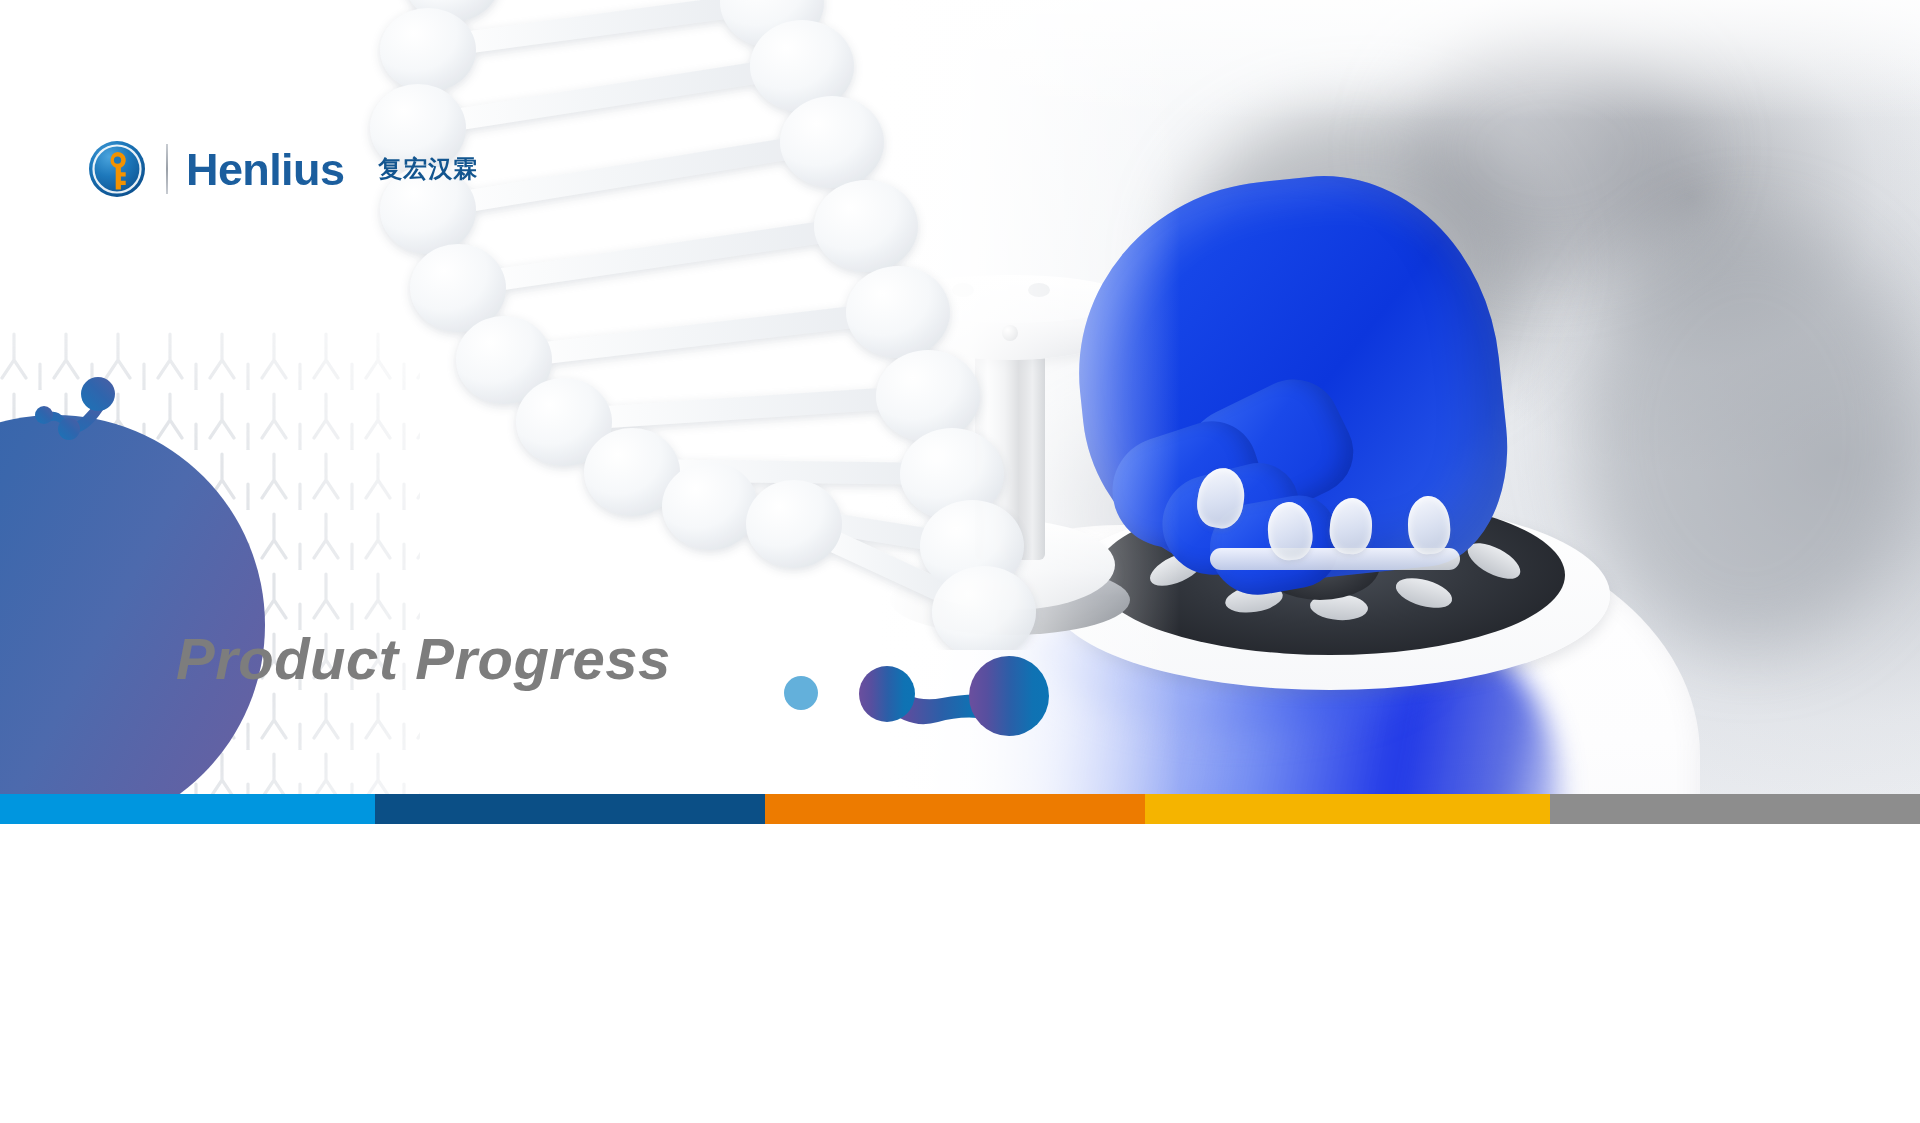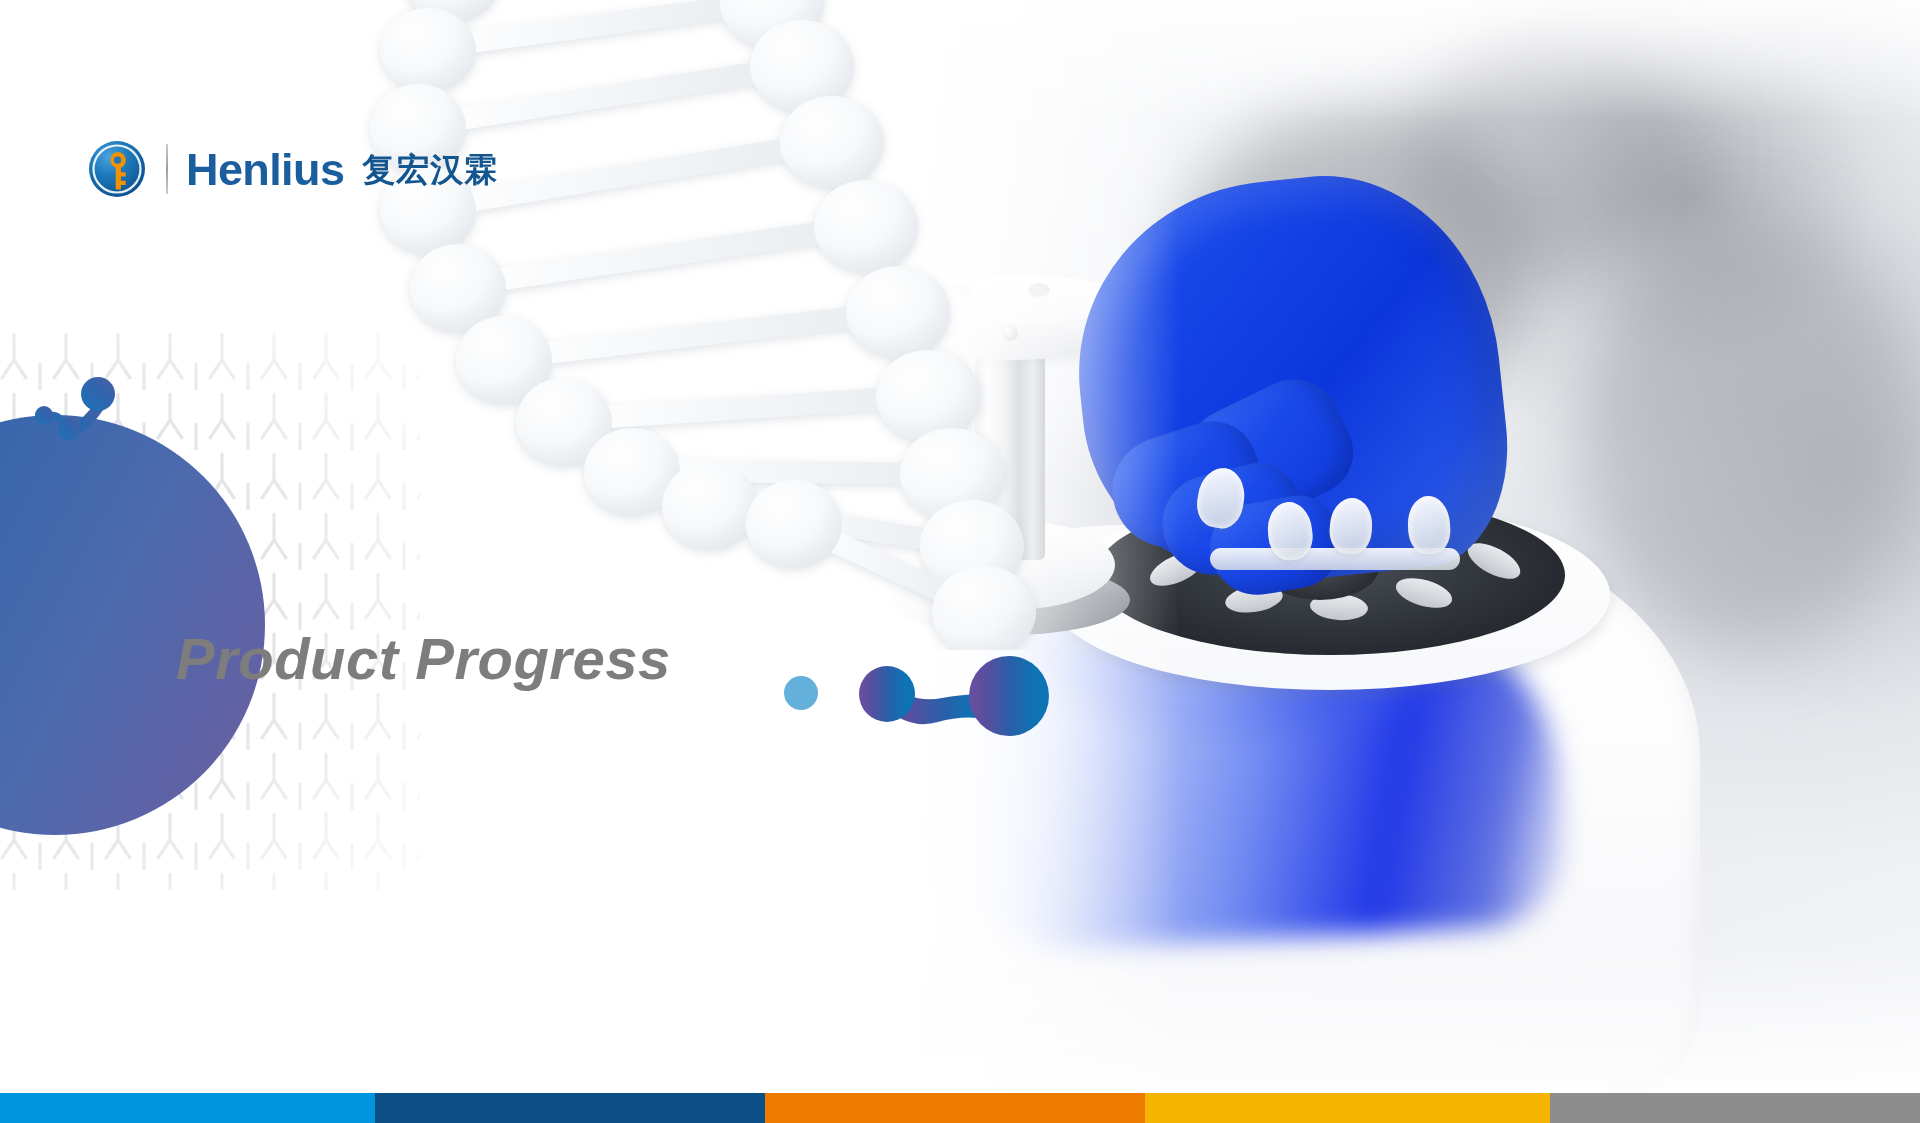--- a/index.html
+++ b/index.html
@@ -6,21 +6,21 @@
   * { margin:0; padding:0; box-sizing:border-box; }
   html, body {
     width:1920px; height:1123px;
     overflow:hidden;
     background:#ffffff;
     font-family:"Liberation Sans", "DejaVu Sans", sans-serif;
   }
 
   #slide {
     position:relative;
-    width:1920px; height:1123px;
+    width:1920px; height:824px;
     background:#ffffff;
     overflow:hidden;
   }
 
   
   .photo-panel {
     position:absolute;
     left:880px; top:0; width:1040px; height:1093px;
     overflow:hidden;
   }
@@ -219,21 +219,21 @@
   .logo-mark { width:58px; height:58px; flex:none; }
   .logo-divider {
     width:2px; height:50px; margin:0 18px 0 20px;
     background:linear-gradient(180deg,#c8ccd2,#9aa0a8,#c8ccd2);
   }
   .logo-word {
     font-size:45px; font-weight:bold; letter-spacing:-0.6px;
     color:#1b5e9e; line-height:1;
   }
   .logo-cn {
-    margin-left:18px; font-size:33px; font-weight:bold;
+    margin-left:34px; font-size:24px; font-weight:bold;
     color:#12558f; letter-spacing:1px; line-height:1;
     font-family:"DejaVu Sans","Liberation Sans",sans-serif;
   }
 
   
   .title-cn {
     position:absolute; left:170px; top:442px;
     font-size:136px; font-weight:bold; line-height:1;
     color:#145089; letter-spacing:14px;
     font-family:"DejaVu Sans","Liberation Sans",sans-serif;

